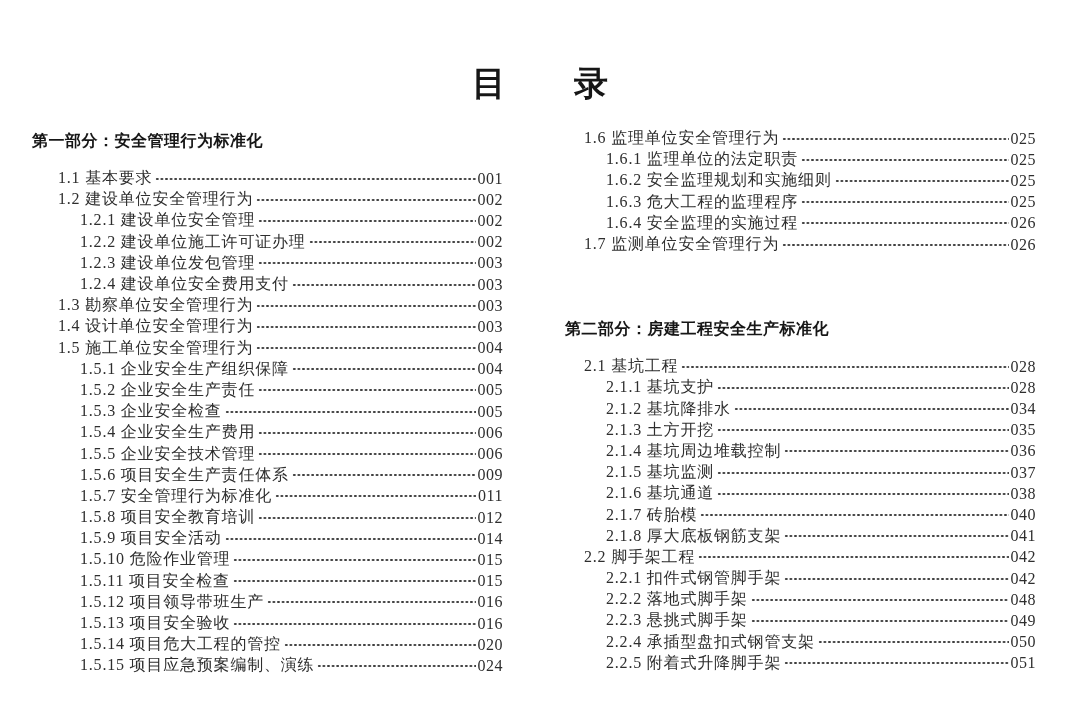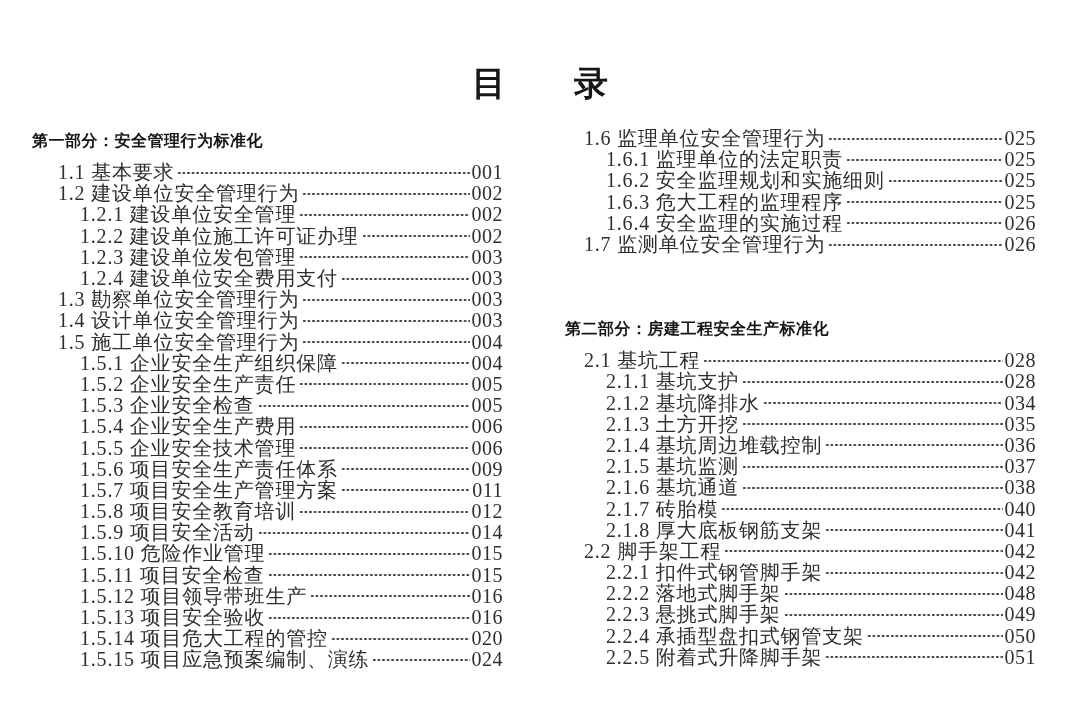--- a/index.html
+++ b/index.html
@@ -22,26 +22,26 @@
   .col { position: absolute; top: 128px; }
   .col-left  { left: 32px;  width: 471px; }
   .col-right { left: 558px; width: 478px; }
   .part-heading {
     font-size: 16px; font-weight: 700; line-height: 26px;
     letter-spacing: 0.5px;
     color: var(--heading, #161616);
     white-space: nowrap;
   }
   .part-heading.part2 { margin-top: 61px; margin-left: 7px; }
-  .entries { margin-top: 8px; }
+  .entries { margin-top: 14px; }
   .col-right .entries-top { margin-top: 0; }
   .toc-row {
     display: flex; align-items: center;
     height: 21.2px;
-    font-size: 20px; color: var(--text, #2e2e2e);
+    font-size: 16px; color: var(--text, #2e2e2e);
   }
   .toc-row.level-1 { padding-left: 26px; }
   .toc-row.level-2 { padding-left: 48px; }
   .toc-label { white-space: nowrap; letter-spacing: 0.8px; }
   .toc-leader {
     flex: 1; height: 1em;
     margin: 0 2px 0 3px;
     background-image: radial-gradient(circle, var(--leader_dots, #3c3c3c) 1px, rgba(0,0,0,0) 1.25px);
     background-size: 4.6px 100%;
     background-position: 0 56%;
@@ -144,21 +144,21 @@
           <span class="toc-page-num">006</span>
         </div>
 
         <div class="toc-row level-2">
           <span class="toc-label">1.5.6 项目安全生产责任体系</span>
           <span class="toc-leader"></span>
           <span class="toc-page-num">009</span>
         </div>
 
         <div class="toc-row level-2">
-          <span class="toc-label">1.5.7 项目安全生产管理方案</span>
+          <span class="toc-label">1.5.7 安全管理行为标准化</span>
           <span class="toc-leader"></span>
           <span class="toc-page-num">011</span>
         </div>
 
         <div class="toc-row level-2">
           <span class="toc-label">1.5.8 项目安全教育培训</span>
           <span class="toc-leader"></span>
           <span class="toc-page-num">012</span>
         </div>
 

